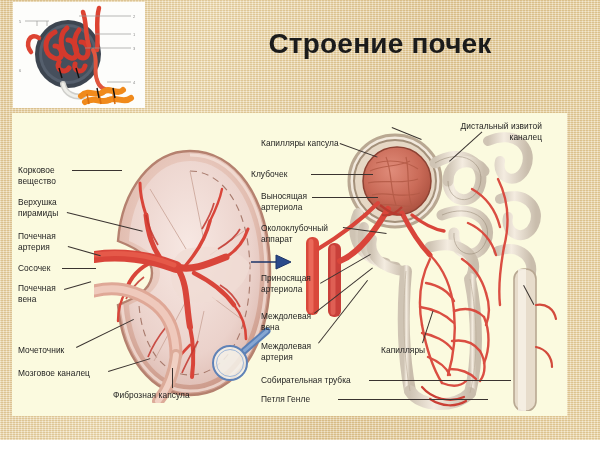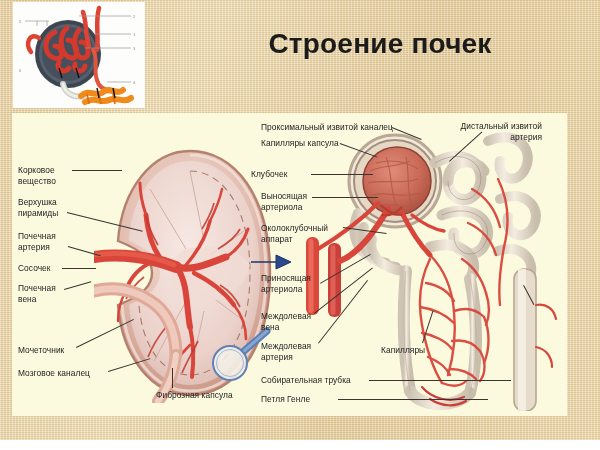--- a/index.html
+++ b/index.html
@@ -415,31 +415,30 @@
     <div class="lbl" style="left:6px; top:170px;">Почечная
 вена</div>
     <div class="diag" style="left:52px; top:176px; width:28px; transform:rotate(-16deg);"></div>
 
     <div class="lbl" style="left:6px; top:232px;">Мочеточник</div>
     <div class="diag" style="left:64px; top:234px; width:64px; transform:rotate(-26deg);"></div>
 
     <div class="lbl" style="left:6px; top:255px;">Мозговое каналец</div>
     <div class="diag" style="left:96px; top:258px; width:44px; transform:rotate(-17deg);"></div>
 
-    <div class="lbl" style="left:101px; top:277px;margin-left:43px;">Фиброзная капсула</div>
+    <div class="lbl" style="left:101px; top:277px;">Фиброзная капсула</div>
     <div class="leaderv" style="left:160px; top:255px; height:20px;"></div>
 
-    <div class="lbl" style="left:249px; top:9px;">Проксимальный извитой каналец</div>
     <div class="diag" style="left:380px; top:14px; width:32px; transform:rotate(22deg);"></div>
 
     <div class="lbl" style="left:249px; top:25px;">Капилляры капсула</div>
     <div class="diag" style="left:328px; top:30px; width:40px; transform:rotate(20deg);"></div>
 
     <div class="lbl r" style="left:420px; top:8px; width:110px;">Дистальный извитой
-артерия</div>
+каналец</div>
     <div class="diag" style="left:437px; top:48px; width:44px; transform:rotate(-42deg);"></div>
 
     <div class="lbl" style="left:239px; top:56px;">Клубочек</div>
     <div class="leader" style="left:299px; top:61px; width:62px;"></div>
 
     <div class="lbl" style="left:249px; top:78px;">Выносящая
 артериола</div>
     <div class="leader" style="left:300px; top:84px; width:66px;"></div>
 
     <div class="lbl" style="left:249px; top:110px;">Околоклубочный

